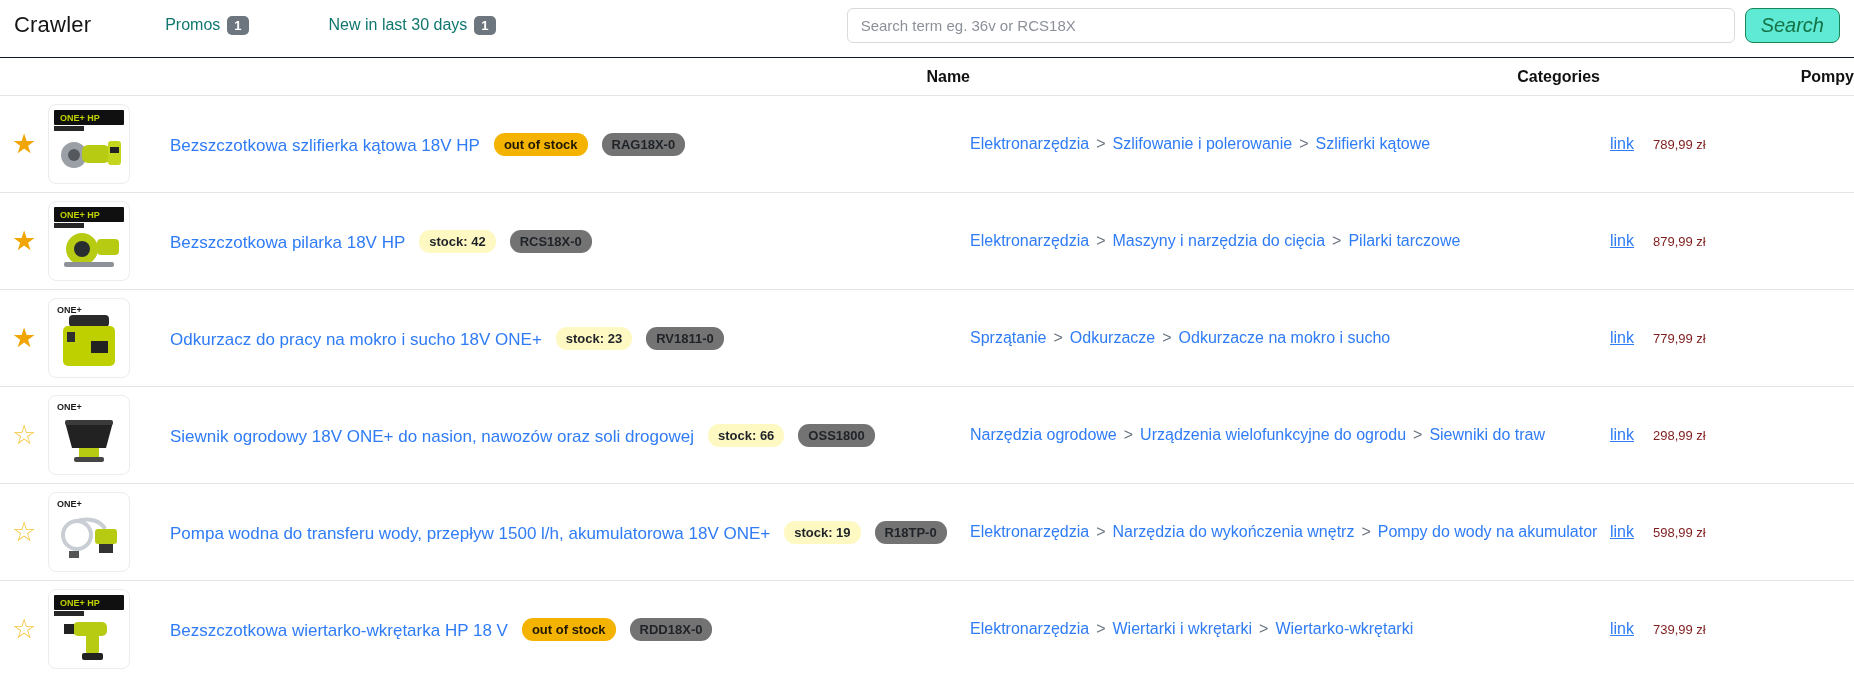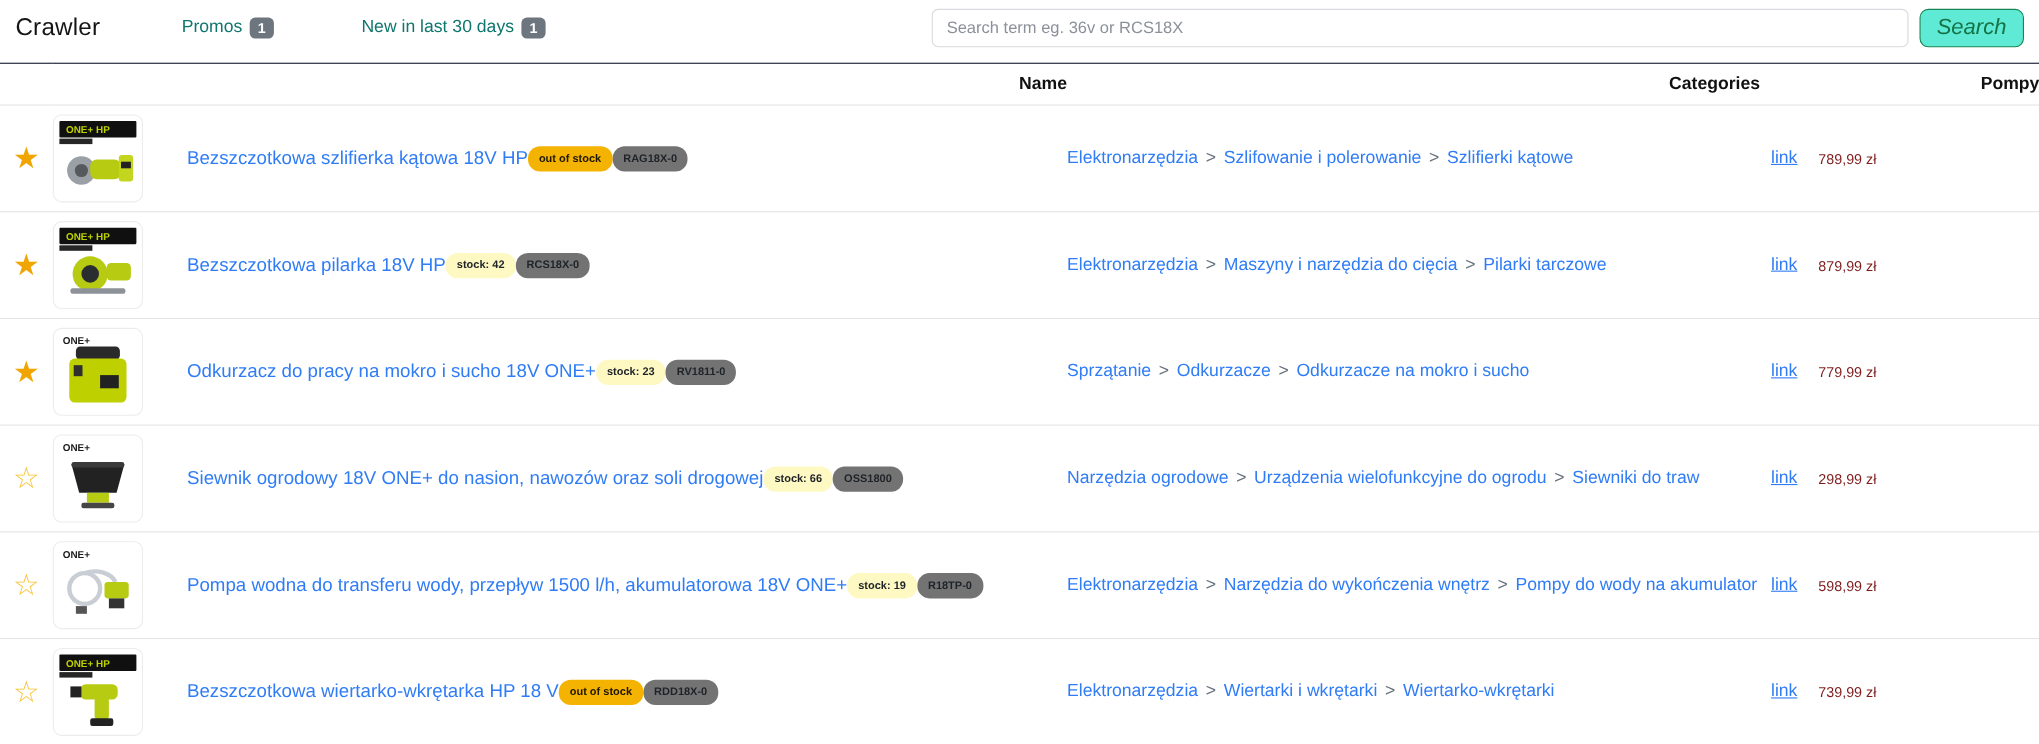--- a/index.html
+++ b/index.html
@@ -38,22 +38,22 @@
   .star { font-size: 27px; line-height: 1; cursor: pointer; user-select: none; }
   .star.filled  { color: #f0a502; }
   .star.outline { color: #f6c53a; }
 
   .thumb { width: 82px; height: 80px; border: 1px solid #ececec; border-radius: 8px;
     background: #fff; display: flex; align-items: center; justify-content: center; overflow: hidden; cursor: pointer; }
   .thumb svg { display: block; }
 
   td.col-name { padding-right: 20px; }
   .name-link { font-size: 17px; color: #2f7cf6; text-decoration: none; cursor: pointer; }
-  .badge { display: inline-block; font-size: 10px; font-weight: 700; line-height: 15px;
-    padding: 4px 10px; border-radius: 11px; vertical-align: 2px; white-space: nowrap; }
+  .badge { display: inline-block; font-size: 13px; font-weight: 700; line-height: 15px;
+    padding: 4px 10px; border-radius: 11px; vertical-align: 2px; margin-left: 14px; white-space: nowrap; }
   .stock.out { background: #f5b301; color: #1f1800; }
   .stock.in  { background: #fef9c3; color: #1f2328; }
   .sku { background: #737373; color: #1f2328; }
 
   td.col-cat { padding-right: 25px; font-size: 16px; line-height: 26px; }
   .cat-inner { max-width: 605px; }
   .cat-link { color: #2f7cf6; text-decoration: none; cursor: pointer; }
   .cat-seg { white-space: nowrap; }
   .sep { color: #67727e; margin: 0 7px; }
 

